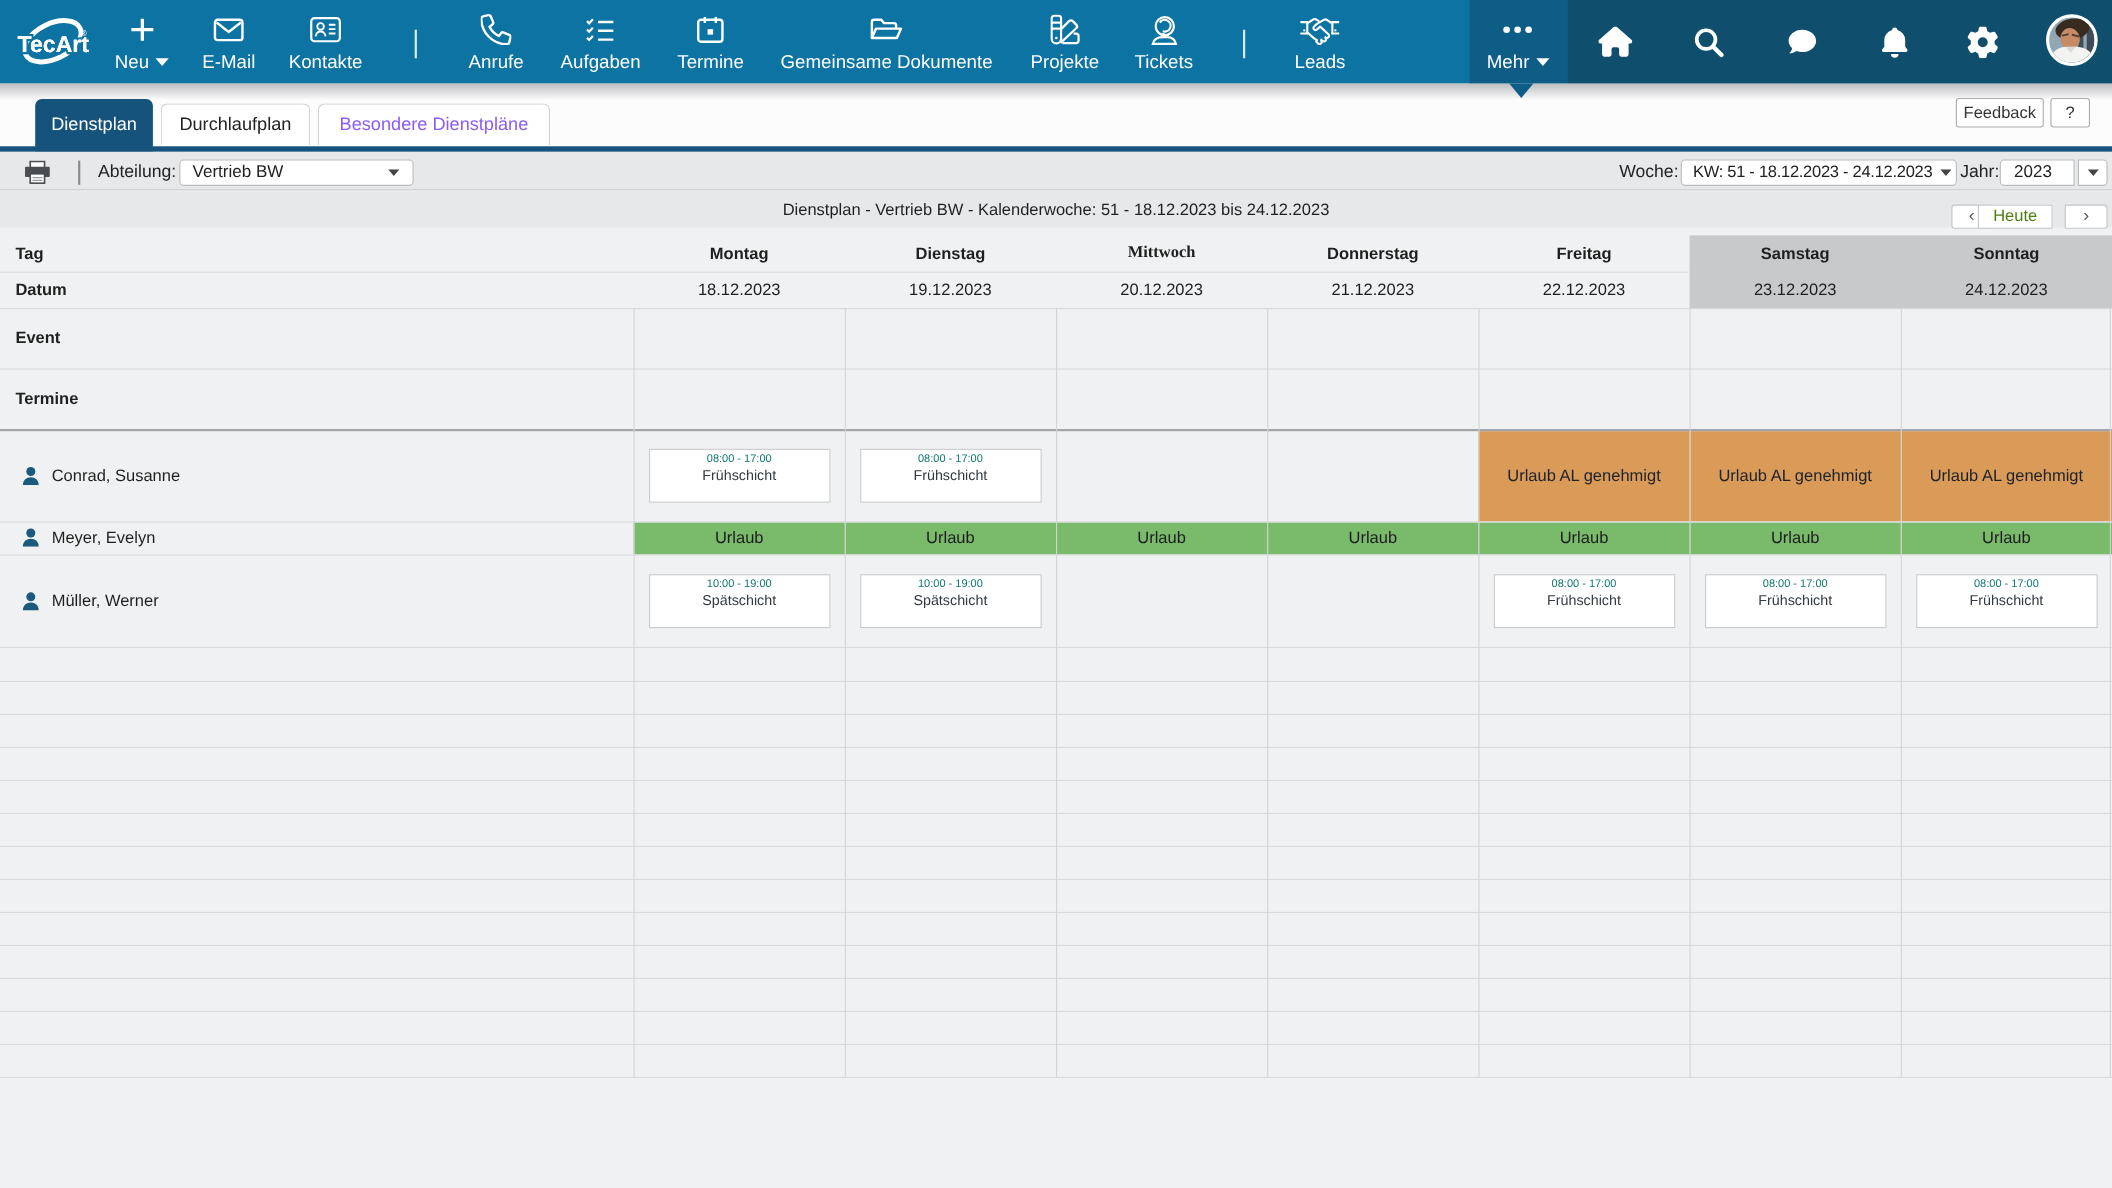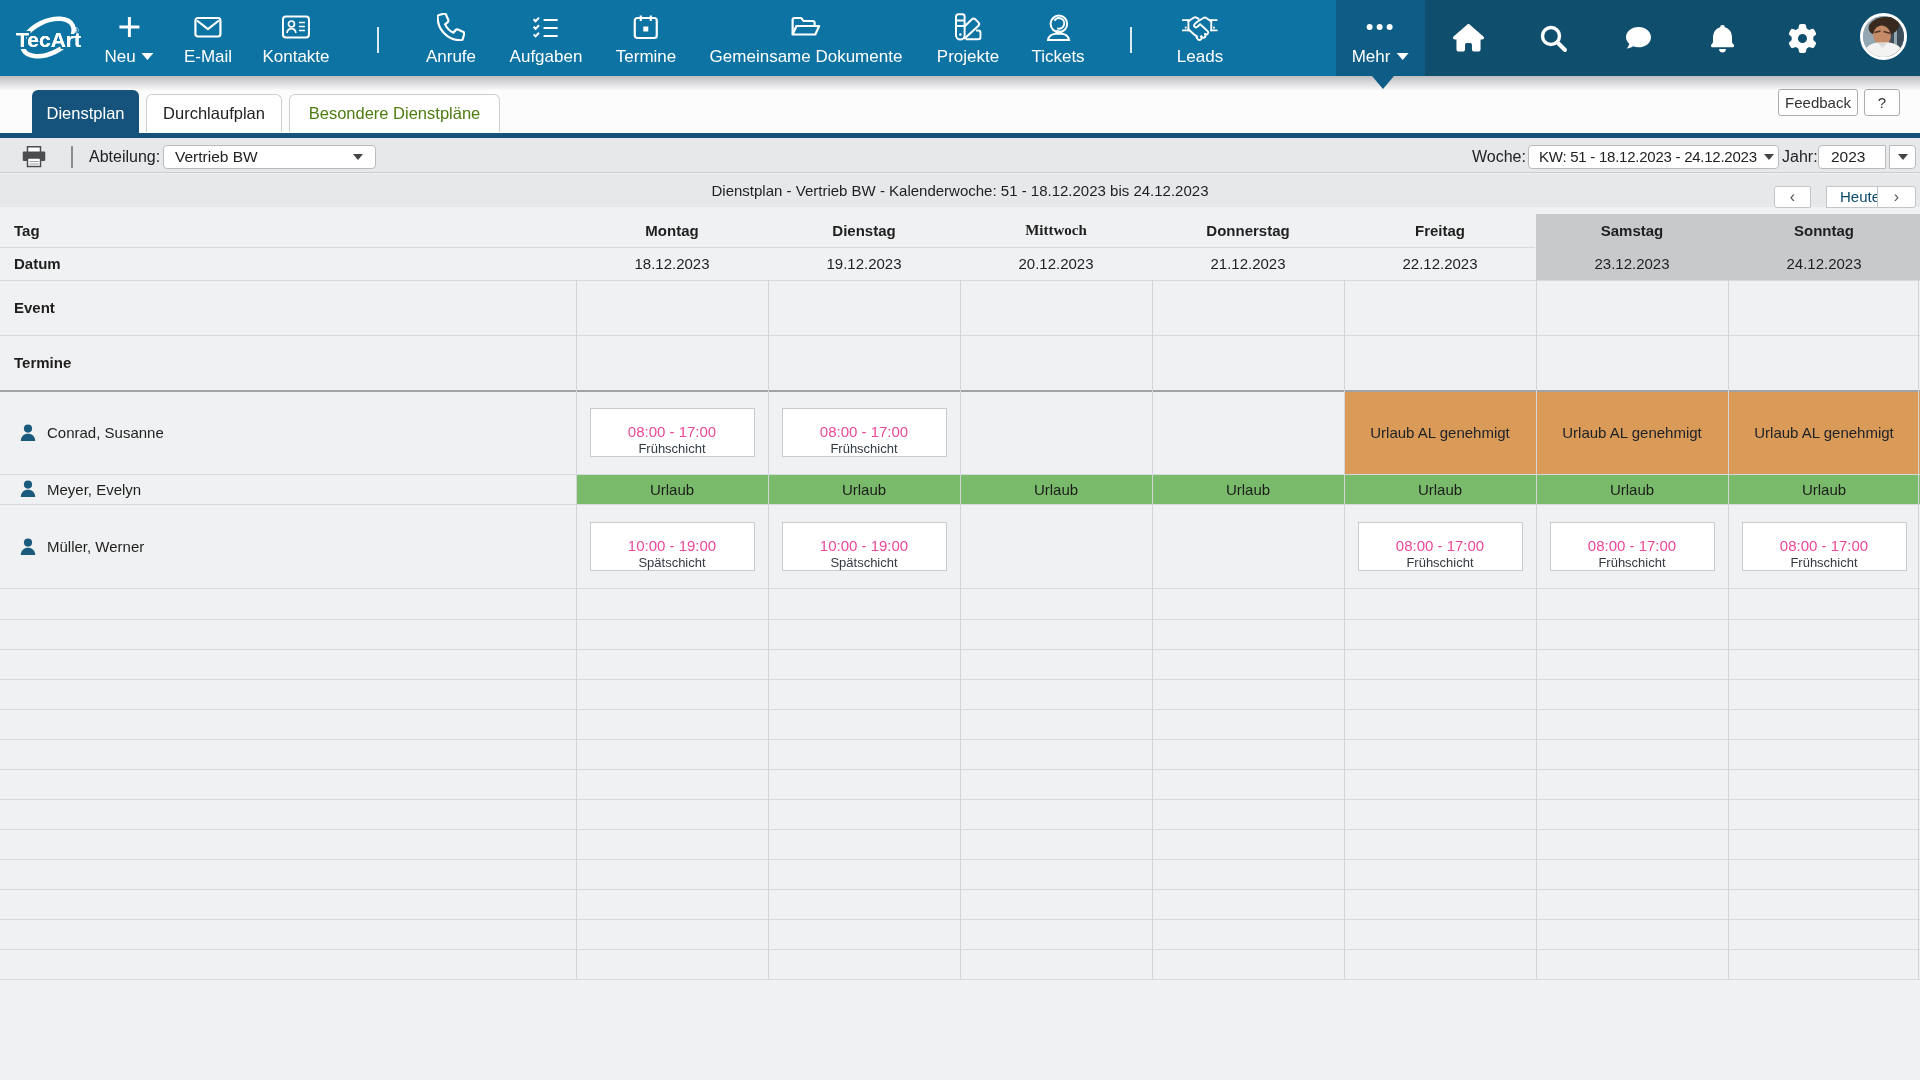--- a/index.html
+++ b/index.html
@@ -21,39 +21,39 @@
 .caret { display:inline-block; width:0; height:0; border-left:6px solid transparent; border-right:6px solid transparent; border-top:7px solid #fff; vertical-align:middle; margin-left:6px; margin-bottom:2px; }
 .ricon { position:absolute; top:0; height:76px; display:flex; align-items:center; }
 
 
 #tabbar { position:absolute; top:76px; left:0; width:1920px; height:57px; background:#fcfcfd; }
 #tabshadow { position:absolute; top:76px; left:0; width:1920px; height:15px; background:linear-gradient(rgba(45,48,52,0.30), rgba(45,48,52,0)); }
 #underline { position:absolute; top:133px; left:0; width:1920px; height:5px; background:#16537c; }
 .tab { position:absolute; font-size:16.5px; border-radius:6px 6px 0 0; display:flex; align-items:center; justify-content:center; }
 #tab1 { left:32px; top:89.5px; width:107px; height:48.5px; background:#16537c; color:#fff; }
 #tab2 { left:146px; top:93.5px; width:136px; height:38.5px; background:#fff; color:#222; border:1px solid #cfcfcf; border-bottom:none; }
-#tab3 { left:289px; top:93.5px; width:211px; height:38.5px; background:#fff; color:#4d7c0f; border:1px solid #cfcfcf; border-bottom:none; }
+#tab3 { left:289px; top:93.5px; width:211px; height:38.5px; background:#fff; color:#8b5cf6; border:1px solid #cfcfcf; border-bottom:none; }
 .hbtn { position:absolute; top:88.5px; height:27px; background:#fff; border:1px solid #a9acae; border-radius:3px; font-size:15px; color:#333; display:flex; align-items:center; justify-content:center; }
 
 
 #toolbar { position:absolute; top:138px; left:0; width:1920px; height:35px; background:#e6e8ea; border-bottom:1px solid #cbced0; }
 #titlerow { position:absolute; top:174px; left:0; width:1920px; height:33px; background:#e6e8ea; }
 .sel { position:absolute; background:#fff; border:1px solid #b9bcbe; border-radius:4px; font-size:15.5px; color:#222; display:flex; align-items:center; }
 .dcaret { width:0; height:0; border-left:5px solid transparent; border-right:5px solid transparent; border-top:6px solid #444; }
 .lab16 { font-size:16px; color:#222; }
 
 
 .hline { position:absolute; left:0; width:1920px; height:1px; background:#d7d9db; }
 .vline { position:absolute; width:1px; background:#d2d4d6; }
 .bold15 { font-size:15px; font-weight:bold; color:#1f1f1f; }
 .txt15 { font-size:15px; color:#1f1f1f; }
 .cellc { position:absolute; display:flex; align-items:center; justify-content:center; }
 .celll { position:absolute; display:flex; align-items:center; }
 .shiftbox { position:absolute; width:165px; height:49px; background:#fff; border:1px solid #c8cacc; text-align:center; }
-.sb1 { font-size:15px; color:#ec4899; margin-top:14px; }
+.sb1 { font-size:10px; color:#0f766e; margin-top:3px; }
 .sb2 { font-size:13px; color:#333a42; margin-top:1px; }
 .orange { position:absolute; background:#da9a58; display:flex; align-items:center; justify-content:center; font-size:15px; color:#20242a; }
 .green { position:absolute; background:#79ba6b; display:flex; align-items:center; justify-content:center; font-size:15px; color:#1c1c1c; }
 </style>
 </head>
 <body>
 <div id="app">
 <div id="topbar"></div>
 <div id="mehrblock"></div>
 <div id="rightblock"></div>
@@ -243,21 +243,21 @@
 <div class="abs lab16" style="left:1782px; top:148px;">Jahr:</div>
 <div class="sel" style="left:1818px; top:144.5px; width:68px; height:24px; padding-left:12px; border-radius:4px 0 0 4px;">2023</div>
 <div class="sel" style="left:1889px; top:144.5px; width:27px; height:24px; justify-content:center; border-radius:0 4px 4px 0;">
       <span class="dcaret"></span>
     </div>
 
 <div id="titlerow"></div>
 <div class="abs txt15" style="left:0; top:174px; width:1920px; height:33px; display:flex; align-items:center; justify-content:center;">Dienstplan - Vertrieb BW - Kalenderwoche: 51 - 18.12.2023 bis 24.12.2023</div>
 <div class="abs" style="left:1774px; top:185.5px; width:142px; height:22.5px;">
   <div style="position:absolute; left:0; width:37px; height:100%; background:#fff; border:1px solid #c3c6c8; border-radius:3px 0 0 3px; display:flex; align-items:center; justify-content:center; font-size:16px; color:#555;">‹</div>
-  <div style="position:absolute; left:52px; width:68px; height:100%; background:#fff; border:1px solid #c3c6c8; display:flex; align-items:center; justify-content:center; font-size:15px; color:#0c4a6e;">Heute</div>
+  <div style="position:absolute; left:24px; width:68px; height:100%; background:#fff; border:1px solid #c3c6c8; display:flex; align-items:center; justify-content:center; font-size:15px; color:#4d7c0f;">Heute</div>
   <div style="position:absolute; left:103px; width:39px; height:100%; background:#fff; border:1px solid #c3c6c8; border-radius:0 3px 3px 0; display:flex; align-items:center; justify-content:center; font-size:16px; color:#555;">›</div>
 </div>
 
 <div class="abs" style="left:1535.5px; top:213.5px; width:384.5px; height:67px; background:#c7c9cb;"></div>
 
 <div class="celll bold15" style="left:14px; top:213.5px; height:33.5px;">Tag</div>
 <div class="cellc bold15" style="left:576px; top:213.5px; width:192px; height:33.5px;">Montag</div>
 <div class="cellc bold15" style="left:768px; top:213.5px; width:192px; height:33.5px;">Dienstag</div>
 <div class="cellc bold15" style="left:960px; top:213.5px; width:192px; height:33.5px;font-family:Liberation Serif, serif;">Mittwoch</div>
 <div class="cellc bold15" style="left:1152px; top:213.5px; width:192px; height:33.5px;">Donnerstag</div>

